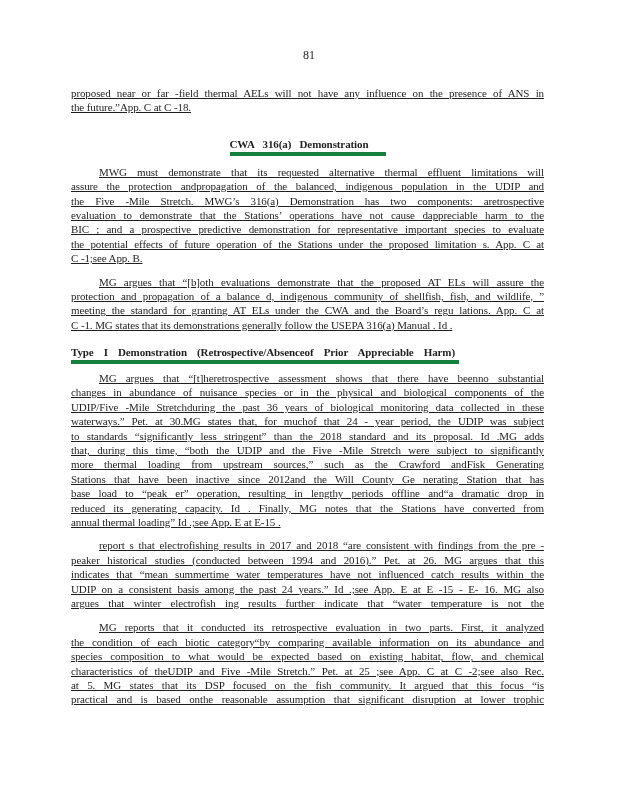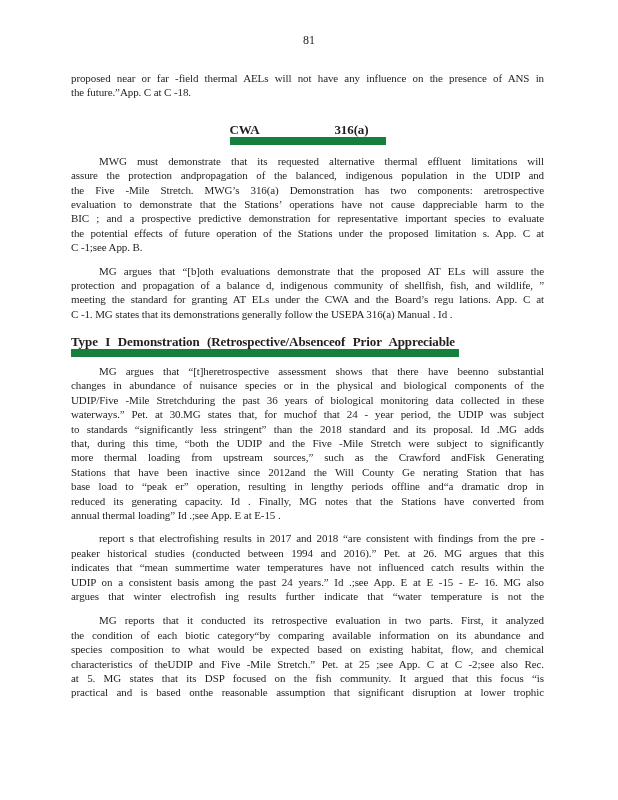--- a/index.html
+++ b/index.html
@@ -12,52 +12,52 @@
   }
   .page {
     position: relative;
     width: 618px;
     height: 800px;
     background: #ffffff;
     color: #1f1f1f;
     font-family: "Liberation Serif", "DejaVu Serif", serif;
   }
   .page-number {
-    padding-top: 33px;
+    padding-top: 48px;
     text-align: center;
     font-size: 12px;
     line-height: 14px;
   }
   .content {
     margin: 0 74px 0 71px; 
     font-size: 11px;
     line-height: 14.4px;
     letter-spacing: -0.1px;
   }
-  .par { margin: 0; }
+  .par { margin: 0; text-decoration: underline; }
   .line {
     height: 14.4px;
     overflow: hidden;
     text-align: justify;
     text-align-last: justify;
     text-justify: inter-word;
     white-space: normal;
   }
   .line.no-just {
     text-align: right;
     text-align-last: left;
   }
   .par.indent > .line:first-child { text-indent: 28px; }
   .heading {
     font-weight: bold;
-    font-size: 13px;
+    font-size: 11px;
     line-height: 15px;
     height: 15px;
     overflow: hidden;
-    border-bottom: 8px solid #15803d;
+    border-bottom: 4px solid #15803d;
     text-align: justify;
     text-align-last: justify;
     text-justify: inter-word;
   }
   .heading.center {
     width: 139px;
     padding-right: 17px;
     margin-left: auto;
     margin-right: auto;
   }

